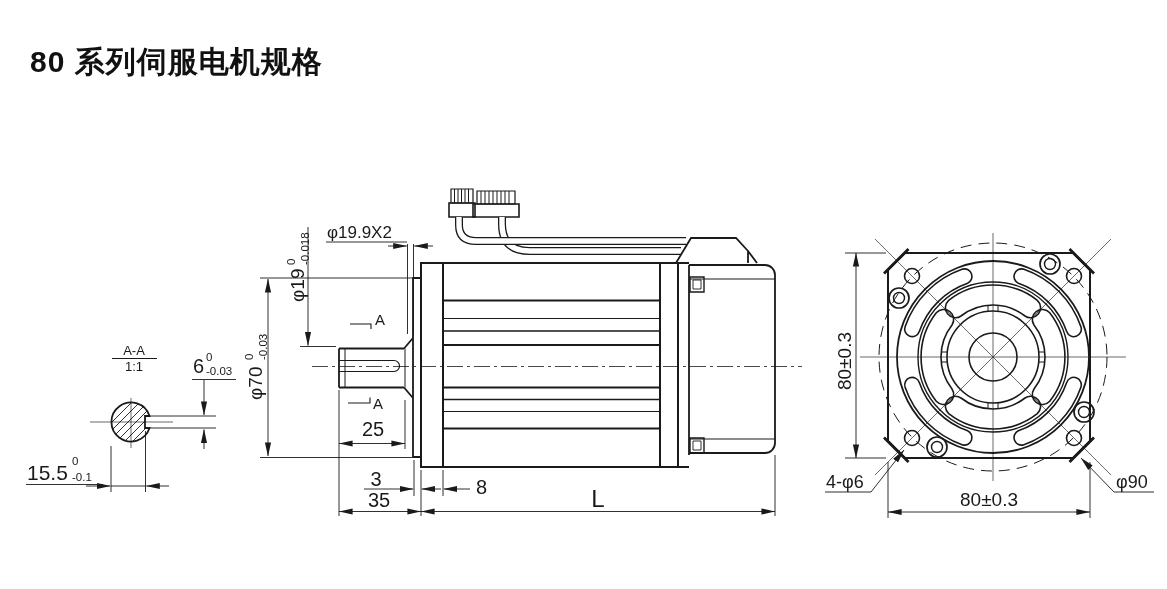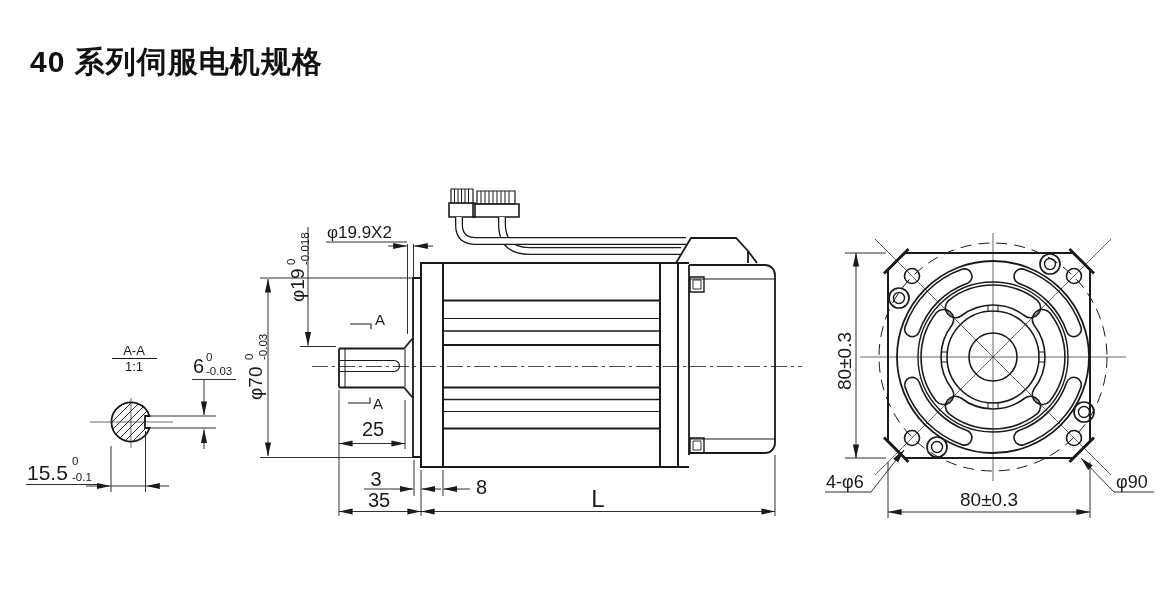--- a/index.html
+++ b/index.html
@@ -10,21 +10,21 @@
   .d24{font-size:24px}.d21{font-size:21px}.d20{font-size:20px}.d19{font-size:19px}
   .d18{font-size:18px}.d17{font-size:17px}.d15{font-size:15px}.d13{font-size:13px}.d11{font-size:11.5px}
   .mid{text-anchor:middle}
   .ln{stroke:#1a1a1a;fill:none}
   .thin{stroke:#2a2a2a;stroke-width:0.7;fill:none}
   .ext{stroke:#1a1a1a;stroke-width:0.9;fill:none}
 </style>
 </head>
 <body>
 
-<h1 id="title">40 系列伺服电机规格</h1>
+<h1 id="title">80 系列伺服电机规格</h1>
 
 <svg width="1167" height="589" viewBox="0 0 1167 589">
   <defs>
     <marker id="arw" viewBox="0 0 14 8" refX="13.6" refY="4" markerWidth="14" markerHeight="8" orient="auto-start-reverse" markerUnits="userSpaceOnUse">
       <path d="M14,4 L0,0.9 L0,7.1 Z" fill="#1a1a1a"></path>
     </marker>
     <clipPath id="secclip">
       <path d="M149.5,416 H145 V428 H149.5 A19.5,19.5 0 1 1 149.5,416 Z"></path>
     </clipPath>
   </defs>

